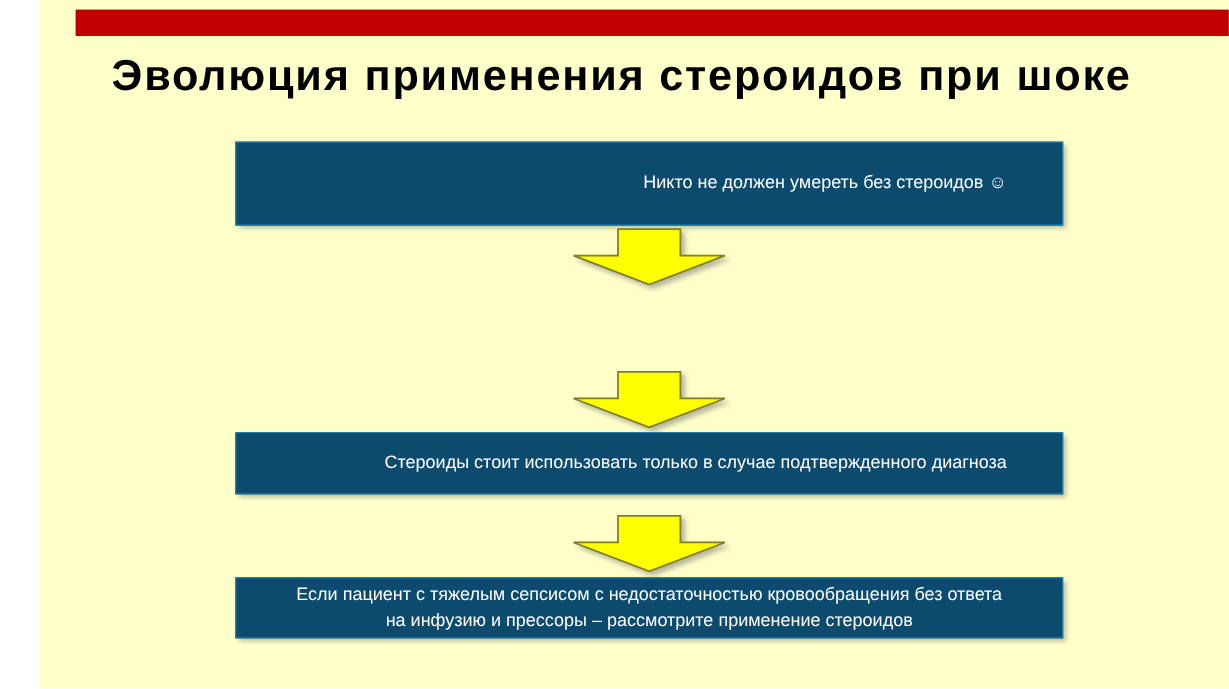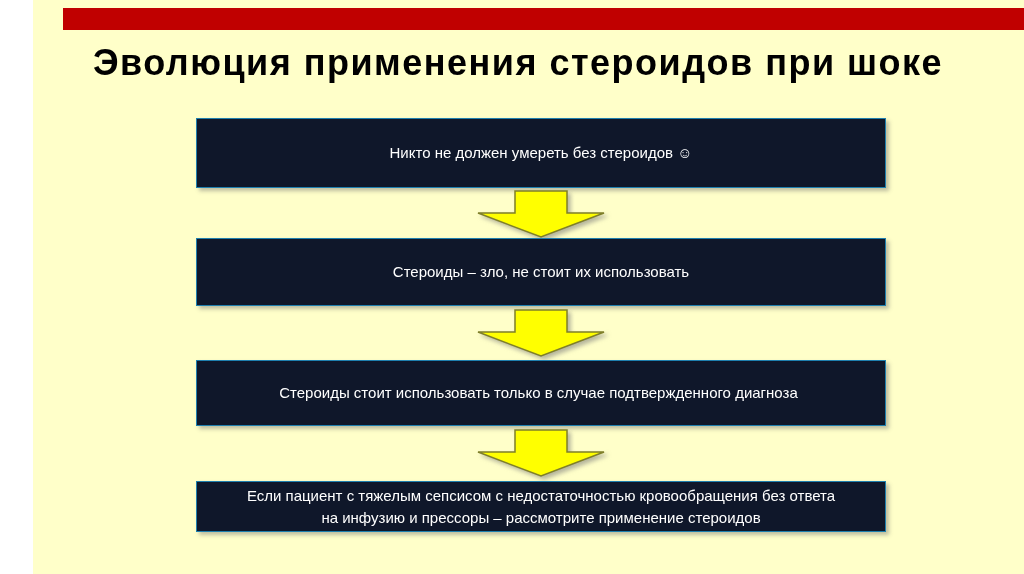--- a/index.html
+++ b/index.html
@@ -33,36 +33,36 @@
     font-size: 36px;
     font-weight: 700;
     letter-spacing: 1.5px;
     color: #000000;
     white-space: nowrap;
   }
   .flow-box {
     position: absolute;
     left: 163px;
     width: 690px;
-    background: #0f172a;
+    background: #0c4a6e;
     border: 1px solid #1E7FAE;
     box-shadow: 3px 3px 4px rgba(110,110,110,0.45);
     box-sizing: border-box;
     display: flex;
     align-items: center;
-    justify-content: center;
+    justify-content: flex-end;
     text-align: center;
     color: #FFFFFF;
     font-size: 15px;
     line-height: 22px;
     padding: 4px 46px;
   }
   .box-1 { top: 118px; height: 70px; }
   .box-2 { top: 238px; height: 68px; }
-  .box-3 { top: 360px; height: 66px; padding-left: 41px; }
+  .box-3 { top: 360px; height: 52px; padding-left: 41px; }
   .box-4 { top: 481px; height: 51px; }
   .down-arrow {
     position: absolute;
     left: 443px;
     width: 130px;
     height: 48px;
     filter: drop-shadow(3px 3px 2px rgba(120,120,120,0.55));
   }
   .arrow-1 { top: 190px; }
   .arrow-2 { top: 309px; }
@@ -84,23 +84,20 @@
   <h1 class="slide-title">Эволюция применения стероидов при шоке</h1>
 
   <div class="flow-box box-1">
     <span>Никто не должен умереть без стероидов ☺</span>
   </div>
 
   <svg class="down-arrow arrow-1" viewBox="0 0 130 50" preserveAspectRatio="none">
     <polygon points="39,1 91,1 91,24 128,24 65,49 2,24 39,24"></polygon>
   </svg>
 
-  <div class="flow-box box-2">
-    <span>Стероиды – зло, не стоит их использовать</span>
-  </div>
 
   <svg class="down-arrow arrow-2" viewBox="0 0 130 50" preserveAspectRatio="none">
     <polygon points="39,1 91,1 91,24 128,24 65,49 2,24 39,24"></polygon>
   </svg>
 
   <div class="flow-box box-3">
     <span>Стероиды стоит использовать только в случае подтвержденного диагноза</span>
   </div>
 
   <svg class="down-arrow arrow-3" viewBox="0 0 130 50" preserveAspectRatio="none">

